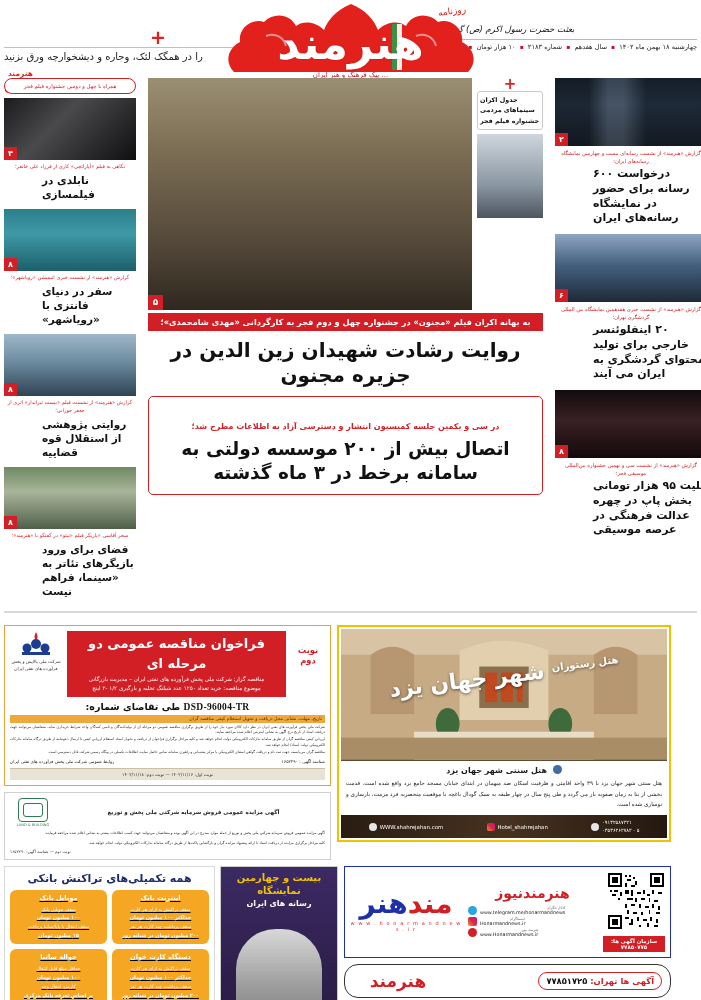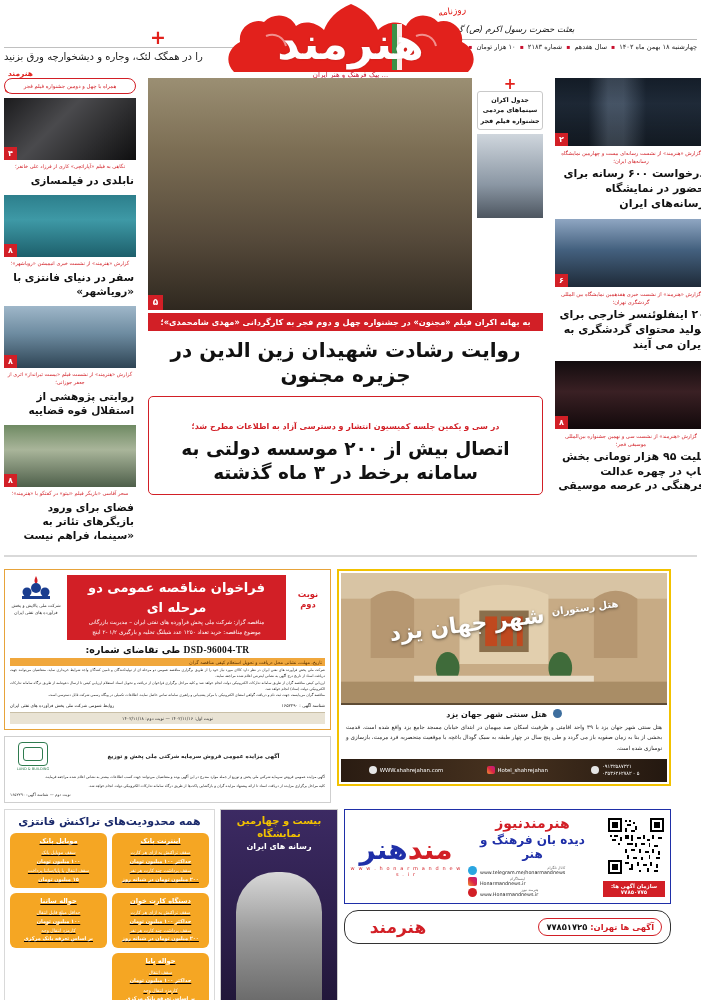--- a/index.html
+++ b/index.html
@@ -73,22 +73,22 @@
   .thumb .pg {
     position: absolute; left: 0; bottom: 0; width: 13px; height: 13px;
     background: #d21f26; color: #fff; font-size: 8px; line-height: 13px;
     text-align: center; font-weight: bold;
   }
   .kicker {
     color: #d21f26; font-size: 5.1px; text-align: center; direction: rtl;
     line-height: 1.55; padding: 3px 2px 1px 2px;
   }
   .sub-head {
-    color: #111; font-size: 10.5px; font-weight: bold; text-align: right;
-    direction: rtl; line-height: 1.34; padding: 1px 2px 2px 2px;
+    color: #111; font-size: 10.5px; font-weight: bold; text-align: left;
+    direction: rtl; line-height: 1.34; padding: 1px 2px 2px 2px; margin-left: 36px;
   }
 
   
   .col-left .thumb { height: 68px; }
   .col-left .kicker { font-size: 5.2px; }
   .col-left .sub-head { font-size: 11px; }
 
   
   .ph { width: 100%; height: 100%; display: block; }
   .ph-press { background:
@@ -109,21 +109,21 @@
   .hero-row { display: flex; flex-direction: row-reverse; gap: 5px; }
   .hero-photo { position: relative; flex: 1 1 auto; height: 232px; overflow: hidden; }
   .hero-photo .pg {
     position: absolute; left: 0; bottom: 0; width: 15px; height: 15px;
     background: #d21f26; color: #fff; font-size: 9px; line-height: 15px;
     text-align: center; font-weight: bold;
   }
   .hero-side { flex: 0 0 66px; }
   .hero-side-card {
     border: 1px solid #c9c9c9; border-radius: 3px; padding: 3px 2px;
-    text-align: center; direction: rtl; margin-bottom: 4px;
+    text-align: left; direction: rtl; margin-bottom: 4px;
   }
   .hero-side-card .t { font-size: 6.4px; font-weight: bold; color: #111; line-height: 1.6; }
   .hero-side-plus { color: #e2211c; font-size: 15px; font-weight: bold; text-align: center; line-height: 13px; }
   .hero-side-img { height: 84px; background: linear-gradient(180deg,#cfd6dd 0%,#8b97a4 60%,#4d5660 100%); margin-top: 4px; }
 
   .hero-kicker {
     background: #d21f26; color: #fff; font-size: 8.2px; font-weight: bold;
     text-align: center; direction: rtl; padding: 4px 5px; margin-top: 3px;
   }
   .hero-head {
@@ -530,21 +530,21 @@
       </div>
     </div>
 
   </div>
 
   <div class="bottom">
 
     <div class="bt-right" style="display:flex; flex-direction:row-reverse; gap:5px;">
       <div style="flex:1 1 auto">
         <div class="bank">
-          <div class="bank-title">همه محدودیت‌های تراکنش فانتزی</div>
+          <div class="bank-title">همه تکمیلی‌های تراکنش بانکی</div>
           <div class="bank-grid">
 
             <div class="bcard">
               <div class="h">اینترنت بانک</div>
               <div class="row">
                 <span>سقف تراکنش به ازای هر کارت</span>
                 <b>حداکثر ۱۰۰ میلیون تومان</b>
               </div>
               <div class="row">
                 <span>سقف برداشت چند کارت هر نفر</span>
@@ -623,21 +623,20 @@
       <div class="hn-banner">
         <div class="hn-logo">
           <div class="word">
             <span class="r">مند</span><span>هنر</span>
           </div>
           <div class="url">w w w . h o n a r m a n d n e w s . i r</div>
         </div>
 
         <div class="hn-mid">
           <div class="t1">هنرمندنیوز</div>
-          <div class="t2">دیده بان فرهنگ و هنر</div>
           <div class="hn-links">
             <div class="hn-link">
               <span class="ic tg"></span>
               <span class="tx">
                 <span class="lbl">کانال تلگرام</span>
                 <span>www.telegram.me/honarmandnews</span>
               </span>
             </div>
             <div class="hn-link">
               <span class="ic ig"></span>

